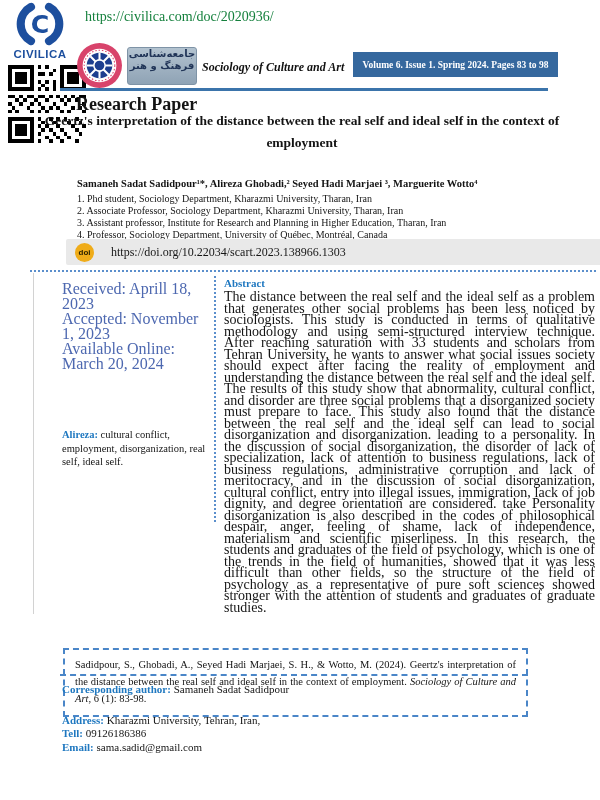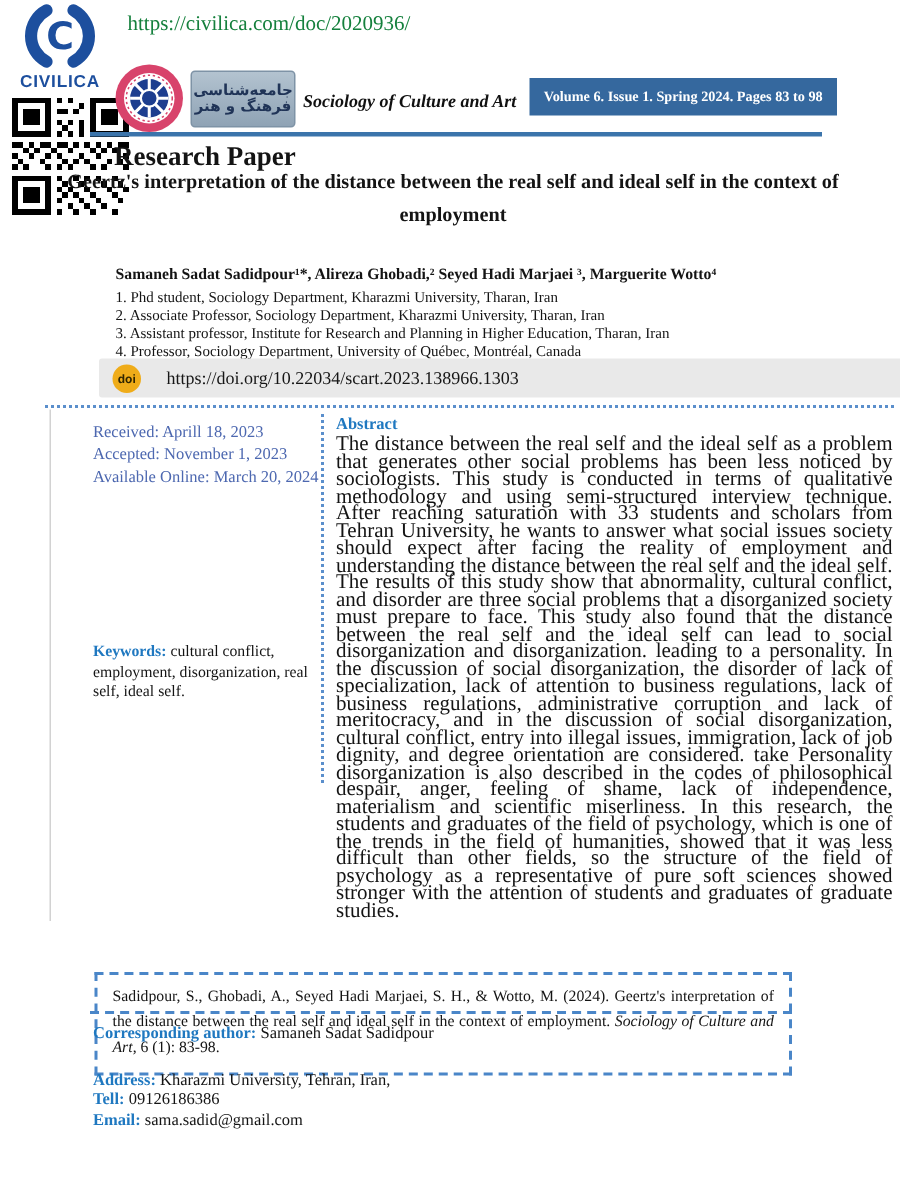--- a/index.html
+++ b/index.html
@@ -24,21 +24,21 @@
   
   .qr { left: 8px; top: 62px; width: 78px; height: 84px; background: #fff; }
   .qr svg { width: 100%; height: 100%; }
 
   
   .stamp { left: 76px; top: 42px; width: 47px; height: 47px; }
   .fa-logo {
     left: 127px; top: 47px; width: 70px; height: 38px;
     background: linear-gradient(180deg,#b3c3d0 0%, #9fb1c1 55%, #8fa3b5 100%);
     border: 1px solid #7e93a6; border-radius: 3px;
-    display: flex; flex-direction: column; align-items: center; justify-content: center;
+    display: flex; flex-direction: column; align-items: center; justify-content: flex-start;
     color: #203457; font-weight: bold; font-size: 10px; line-height: 1.15;
     direction: rtl; font-family: "DejaVu Sans", sans-serif;
   }
   .journal-name { left: 202px; top: 60px; font-size: 12px; font-weight: bold; font-style: italic; color: #111; }
   .badge {
     left: 353px; top: 52px; width: 205px; height: 25px;
     background: #35689e; color: #ffffff;
     font-weight: bold; font-size: 9.5px;
     display: flex; align-items: center; justify-content: center;
     text-align: center;
@@ -66,21 +66,21 @@
     background: #efac19; color: #2e2400;
     font-family: "Liberation Sans", sans-serif; font-weight: bold; font-size: 8px;
     display: flex; align-items: center; justify-content: center;
   }
   .doi-text { font-size: 12px; color: #161616; text-decoration: none; }
 
   .dotted-hline { left: 30px; top: 270px; width: 566px; border-top: 2px dotted #5b8fcc; }
   .left-edge-line { left: 33px; top: 273px; height: 341px; border-left: 1px solid #d2d2d2; }
   .v-dotted { left: 214px; top: 276px; height: 246px; border-left: 2px dotted #5b8fcc; }
 
-  .dates { left: 62px; top: 281px; width: 152px; color: #4d68b0; font-size: 11px; line-height: 15px; }
+  .dates { left: 62px; top: 281px; width: 152px; color: #4d68b0; font-size: 16px; line-height: 15px; }
 
   .abstract { left: 224px; top: 277px; width: 371px; }
   .abstract-heading { color: #1f78c0; font-weight: bold; font-size: 11px; margin-bottom: 2px; }
   .abstract-text { font-size: 14px; line-height: 11.5px; text-align: justify; }
 
   .keywords { left: 62px; top: 428px; width: 152px; font-size: 10.5px; line-height: 13.5px; }
   .keywords .lbl { color: #1f78c0; font-weight: bold; }
 
   .citation-box {
     left: 63px; top: 648px; width: 465px;
@@ -185,21 +185,21 @@
     <div>Accepted: November 1, 2023</div>
     <div>Available Online: March 20, 2024</div>
   </div>
 
   <div class="abs abstract">
     <div class="abstract-heading">Abstract</div>
     <div class="abstract-text">The distance between the real self and the ideal self as a problem that generates other social problems has been less noticed by sociologists. This study is conducted in terms of qualitative methodology and using semi-structured interview technique. After reaching saturation with 33 students and scholars from Tehran University, he wants to answer what social issues society should expect after facing the reality of employment and understanding the distance between the real self and the ideal self. The results of this study show that abnormality, cultural conflict, and disorder are three social problems that a disorganized society must prepare to face. This study also found that the distance between the real self and the ideal self can lead to social disorganization and disorganization. leading to a personality. In the discussion of social disorganization, the disorder of lack of specialization, lack of attention to business regulations, lack of business regulations, administrative corruption and lack of meritocracy, and in the discussion of social disorganization, cultural conflict, entry into illegal issues, immigration, lack of job dignity, and degree orientation are considered. take Personality disorganization is also described in the codes of philosophical despair, anger, feeling of shame, lack of independence, materialism and scientific miserliness. In this research, the students and graduates of the field of psychology, which is one of the trends in the field of humanities, showed that it was less difficult than other fields, so the structure of the field of psychology as a representative of pure soft sciences showed stronger with the attention of students and graduates of graduate studies.</div>
   </div>
 
   <div class="abs keywords">
-    <span class="lbl">Keywords:</span><span> cultural conflict, employment, disorganization, real self, ideal self.</span>
+    <span class="lbl">Alireza:</span><span> cultural conflict, employment, disorganization, real self, ideal self.</span>
   </div>
 
   <div class="abs citation-box">
     <span>Sadidpour, S., Ghobadi, A., Seyed Hadi Marjaei, S. H., &amp; Wotto, M. (2024). Geertz's interpretation of the distance between the real self and ideal self in the context of employment. </span><span class="ital">Sociology of Culture and Art</span><span>, 6 (1): 83-98.</span>
   </div>
 
   <div class="abs dash-sep"></div>
 
   <div class="abs contact">
     <div class="row first">

